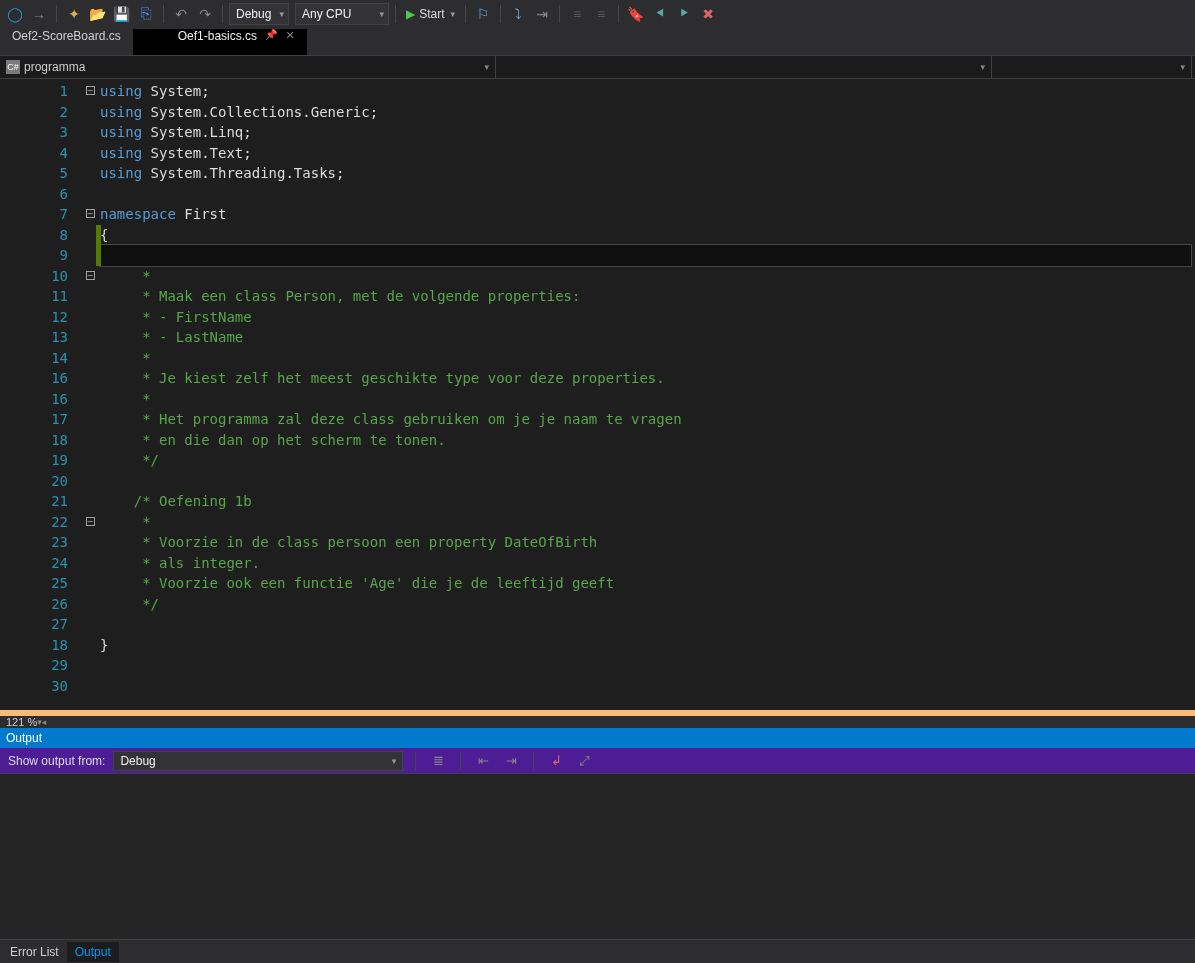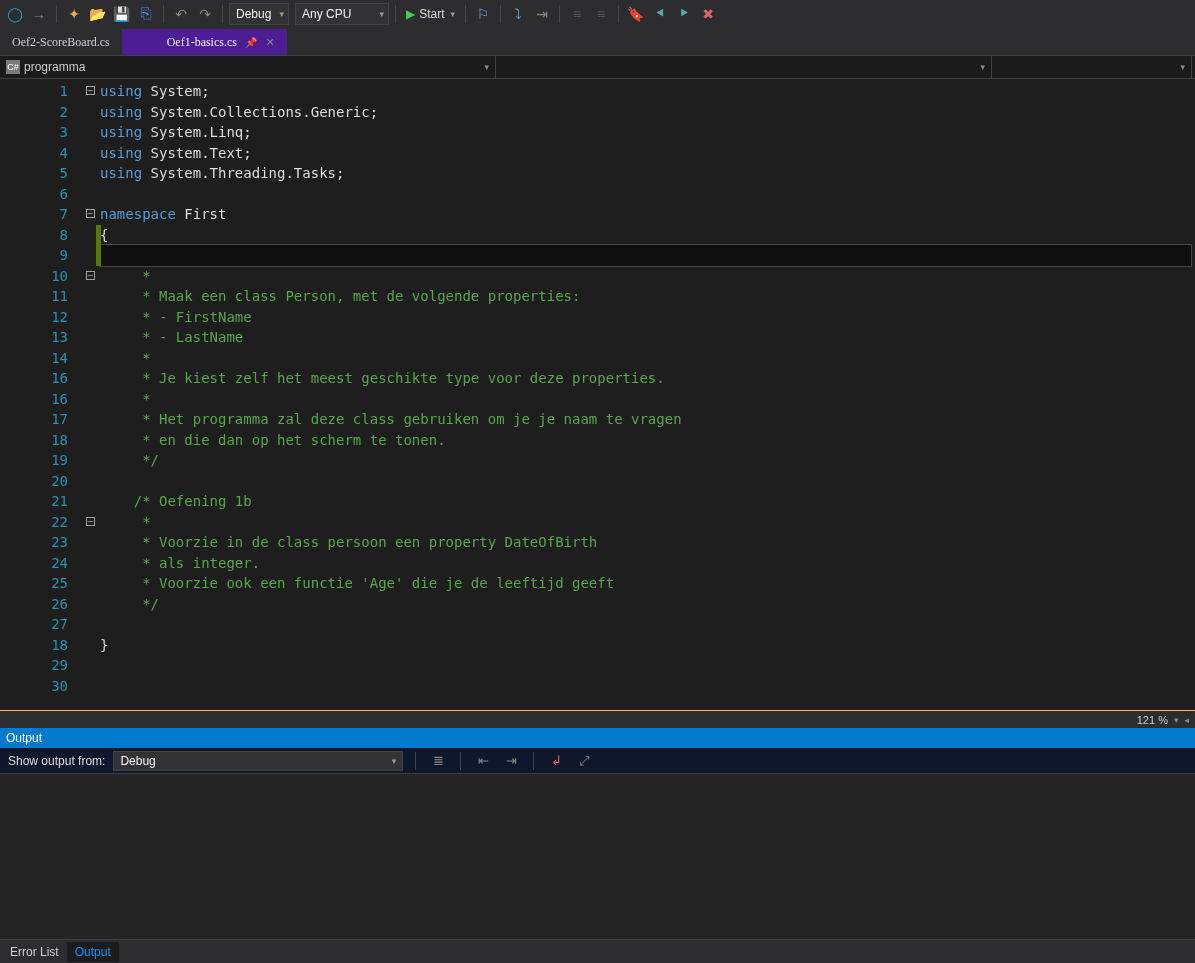--- a/index.html
+++ b/index.html
@@ -52,28 +52,27 @@
   
   .tabs {
     height: 28px;
     background: #2d2d30;
     display: flex;
     align-items: flex-end;
   }
   .tab {
     height: 26px;
     padding: 0 12px;
-    display: flex; align-items: center;
+    display: flex; align-items: flex-start;
     color: #d0d0d0;
     font-size: 12px;
     gap: 8px;
-    font-family: Liberation Serif, serif;
   }
   .tab.active {
-    background: #4c1d95;
+    background: #000000;
     color: #f1f1f1;
     padding-left: 45px;
   }
   .tab .close { color: #888; font-size: 11px; }
   .pin { font-size: 10px; color: #aaa; }
   
   .navbar {
     height: 24px;
     background: #1b1b1b;
     border-top: 1px solid #3f3f46;
@@ -159,41 +158,40 @@
   .mod-bar {
     position: absolute;
     left: 96px;
     width: 5px;
     background: #577b00;
   }
   
   .zoombar {
     height: 18px;
     background: #2d2d30;
-    border-top: 1px solid #fdba74;
+    border-top: 6px solid #fdba74;
     display: flex; align-items: center;
     padding: 0 6px;
-    gap: 6px;
+    gap: 0;
     font-size: 11px;
     color: #ccc;
-    justify-content: flex-end;
   }
   .zoombar .arrow { color: #888; font-size: 9px; }
   
   .panel-header {
     height: 20px;
     background: #007acc;
     color: #fff;
     display: flex; align-items: center;
     padding: 0 6px;
     font-size: 12px;
   }
   .output-toolbar {
     height: 26px;
-    background: #0f172a;
+    background: #4c1d95;
     display: flex; align-items: center;
     padding: 0 8px;
     gap: 8px;
     border-bottom: 1px solid #3f3f46;
   }
   .out-combo {
     width: 290px; height: 20px;
     background: #333337;
     border: 1px solid #434346;
     color: #f1f1f1;

